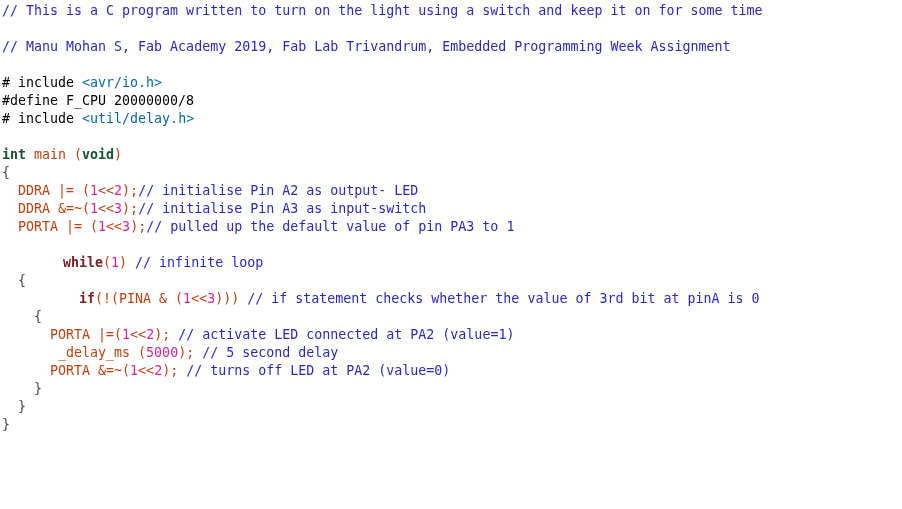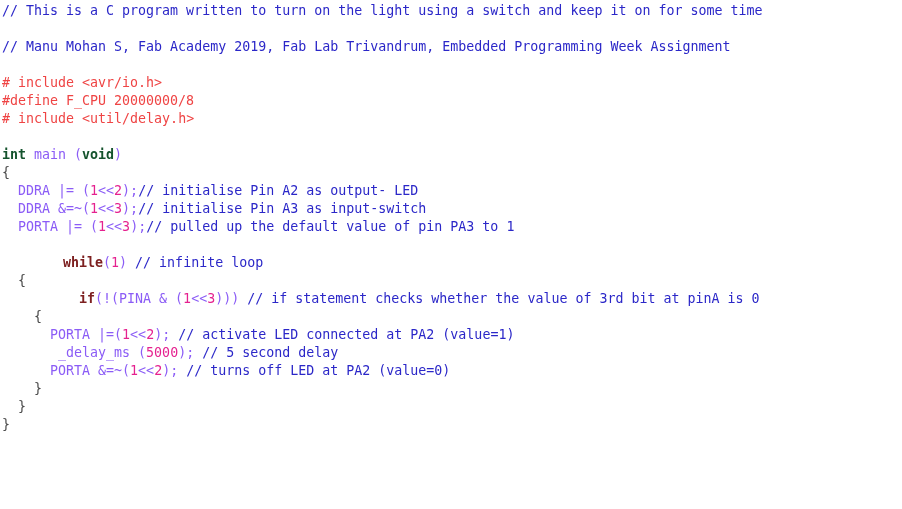--- a/index.html
+++ b/index.html
@@ -20,24 +20,24 @@
     line-height: 18px;
     white-space: pre;
     letter-spacing: 0px;
     color: #3b3b3b;
   }
   .code-line {
     white-space: pre;
     min-height: 18px;
   }
   
-  .tok-plain    { color: #8b5cf6; }
+  .tok-plain    { color: #c2410c; }
   .tok-comment  { color: #2b27c8; }
-  .tok-preproc  { color: #ef4444; }
-  .tok-include  { color: #ef4444; }
+  .tok-preproc  { color: #000000; }
+  .tok-include  { color: #0369a1; }
   .tok-type     { color: #14532d; font-weight: bold; }
   .tok-keyword  { color: #7d2020; font-weight: bold; margin-left: 45px; }
   .tok-number   { color: #e5218f; }
   .tok-brace    { color: #4a4a4a; }
 </style>
 </head>
 <body>
 
 <div id="code-listing"><div class="code-line"><span class="tok-comment">// This is a C program written to turn on the light using a switch and keep it on for some time</span></div><div class="code-line">&nbsp;</div><div class="code-line"><span class="tok-comment">// Manu Mohan S, Fab Academy 2019, Fab Lab Trivandrum, Embedded Programming Week Assignment</span></div><div class="code-line">&nbsp;</div><div class="code-line"><span class="tok-preproc"># include </span><span class="tok-include">&lt;avr/io.h&gt;</span></div><div class="code-line"><span class="tok-preproc">#define F_CPU 20000000/8</span></div><div class="code-line"><span class="tok-preproc"># include </span><span class="tok-include">&lt;util/delay.h&gt;</span></div><div class="code-line">&nbsp;</div><div class="code-line"><span class="tok-type">int</span><span class="tok-plain"> main (</span><span class="tok-type">void</span><span class="tok-plain">)</span></div><div class="code-line"><span class="tok-brace">{</span></div><div class="code-line"><span class="tok-plain">  DDRA |= (</span><span class="tok-number">1</span><span class="tok-plain">&lt;&lt;</span><span class="tok-number">2</span><span class="tok-plain">);</span><span class="tok-comment">// initialise Pin A2 as output- LED</span></div><div class="code-line"><span class="tok-plain">  DDRA &amp;=~(</span><span class="tok-number">1</span><span class="tok-plain">&lt;&lt;</span><span class="tok-number">3</span><span class="tok-plain">);</span><span class="tok-comment">// initialise Pin A3 as input-switch</span></div><div class="code-line"><span class="tok-plain">  PORTA |= (</span><span class="tok-number">1</span><span class="tok-plain">&lt;&lt;</span><span class="tok-number">3</span><span class="tok-plain">);</span><span class="tok-comment">// pulled up the default value of pin PA3 to 1</span></div><div class="code-line">&nbsp;</div><div class="code-line"><span class="tok-plain">  </span><span class="tok-keyword">while</span><span class="tok-plain">(</span><span class="tok-number">1</span><span class="tok-plain">) </span><span class="tok-comment">// infinite loop</span></div><div class="code-line"><span class="tok-brace">  {</span></div><div class="code-line"><span class="tok-plain">    </span><span class="tok-keyword">if</span><span class="tok-plain">(!(PINA &amp; (</span><span class="tok-number">1</span><span class="tok-plain">&lt;&lt;</span><span class="tok-number">3</span><span class="tok-plain">))) </span><span class="tok-comment">// if statement checks whether the value of 3rd bit at pinA is 0</span></div><div class="code-line"><span class="tok-brace">    {</span></div><div class="code-line"><span class="tok-plain">      PORTA |=(</span><span class="tok-number">1</span><span class="tok-plain">&lt;&lt;</span><span class="tok-number">2</span><span class="tok-plain">); </span><span class="tok-comment">// activate LED connected at PA2 (value=1)</span></div><div class="code-line"><span class="tok-plain">       _delay_ms (</span><span class="tok-number">5000</span><span class="tok-plain">); </span><span class="tok-comment">// 5 second delay</span></div><div class="code-line"><span class="tok-plain">      PORTA &amp;=~(</span><span class="tok-number">1</span><span class="tok-plain">&lt;&lt;</span><span class="tok-number">2</span><span class="tok-plain">); </span><span class="tok-comment">// turns off LED at PA2 (value=0)</span></div><div class="code-line"><span class="tok-brace">    }</span></div><div class="code-line"><span class="tok-brace">  }</span></div><div class="code-line"><span class="tok-brace">}</span></div></div>
 

